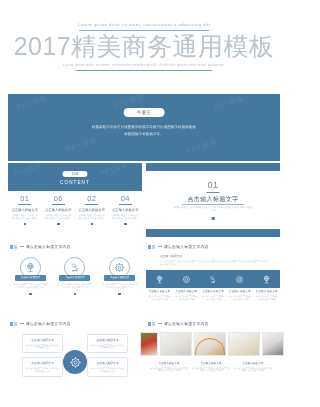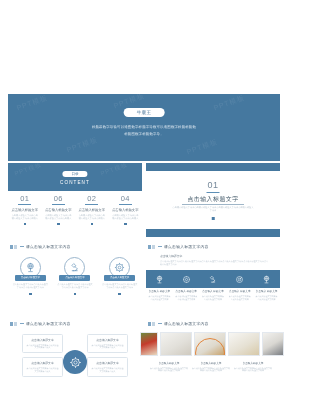--- a/index.html
+++ b/index.html
@@ -162,20 +162,27 @@
   .ph-cap .h{font-size:2.6px;color:#4f6273;}
   .ph-cap .p{font-size:2px;color:#b6c2cd;line-height:2.8px;margin-top:1.5px;}
 
   svg{display:block;}
 </style>
 </head>
 <body>
 
 <div class="page">
 
+  <div class="cover">
+    <div class="cover-eyebrow">Lorem ipsum dolor sit amet, consectetuer a adipiscing elit</div>
+    <div class="cover-eyebrow-rule"></div>
+    <div class="cover-title">2017精美商务通用模板</div>
+    <div class="cover-sub">Lorem ipsum dolor sit amet, consectetur adipiscing elit. Ut efficitur ipsum vitae tortor accumsan</div>
+    <div class="cover-sub-rule"></div>
+  </div>
 
   <div class="banner">
     <span class="wm" style="left:8px;top:4px;">PPT模板</span>
     <span class="wm" style="left:105px;top:2px;">PPT模板</span>
     <span class="wm" style="left:205px;top:4px;">PPT模板</span>
     <span class="wm" style="left:58px;top:46px;">PPT模板</span>
     <span class="wm" style="left:178px;top:48px;">PPT模板</span>
     <div class="badge">牛鹿王</div>
     <div class="banner-line l1">标题幕数字导输可以通图数字标题字导数可以通图数字标题标题数</div>
     <div class="banner-line l2">标题图数字标题数字导。</div>

